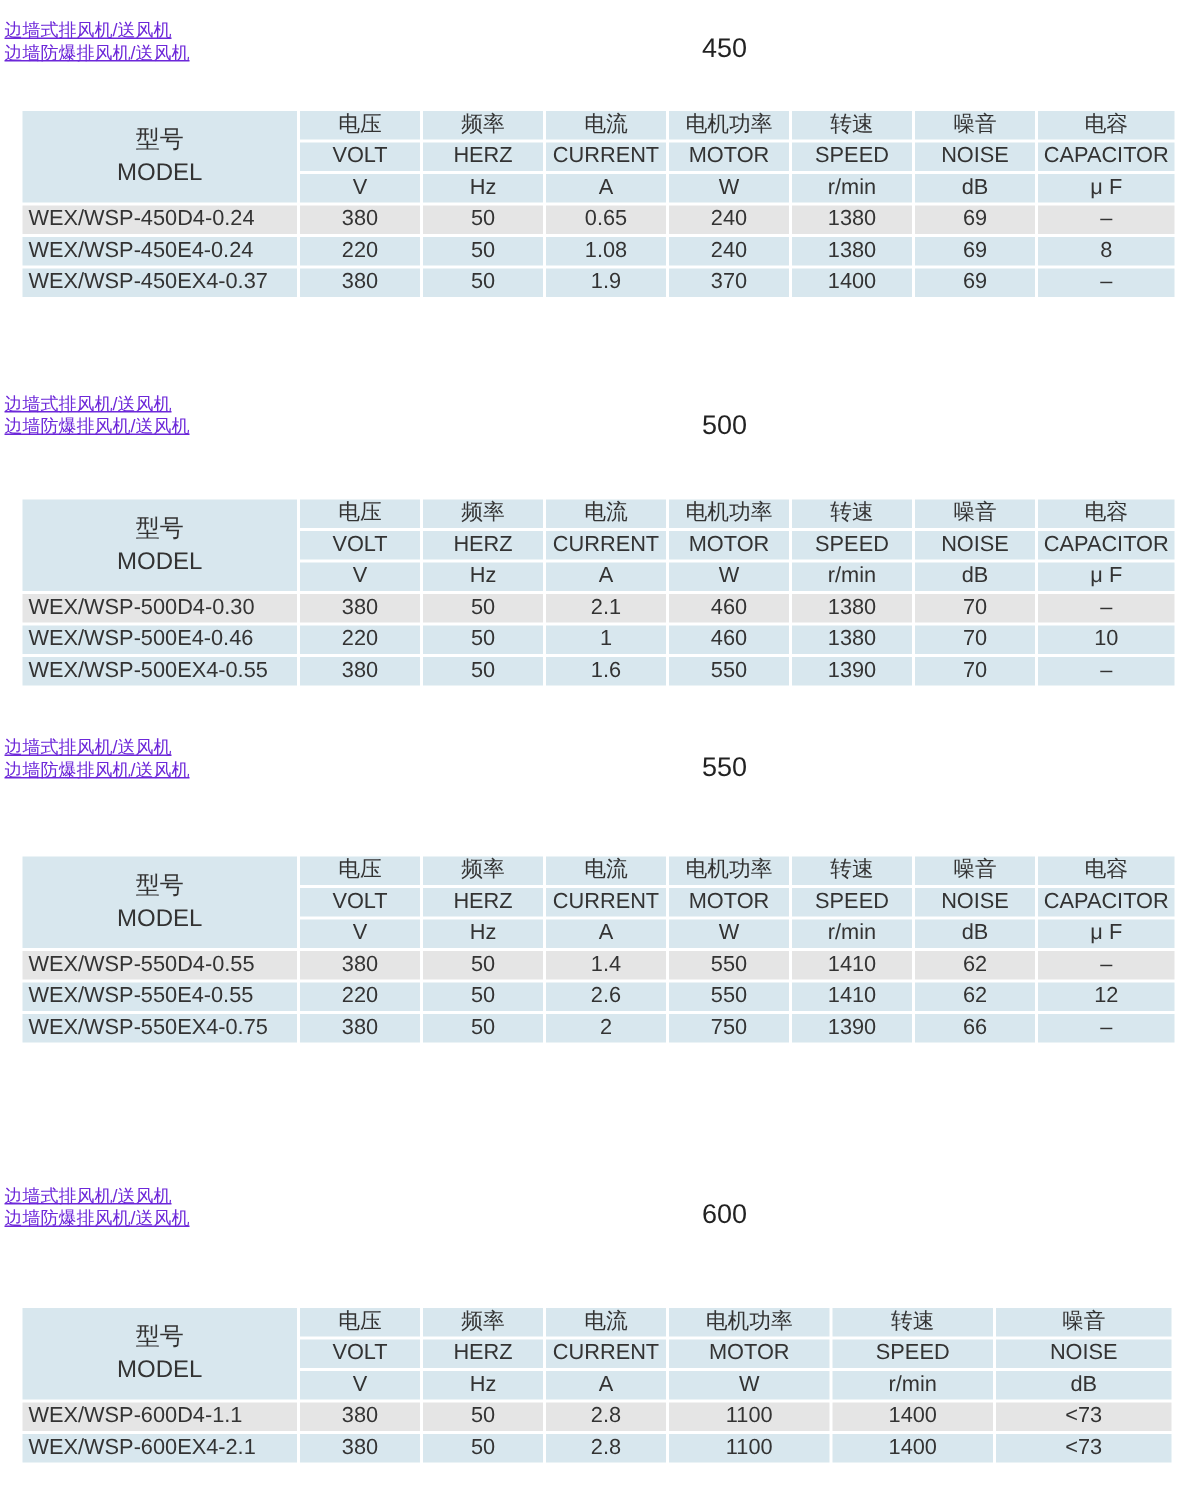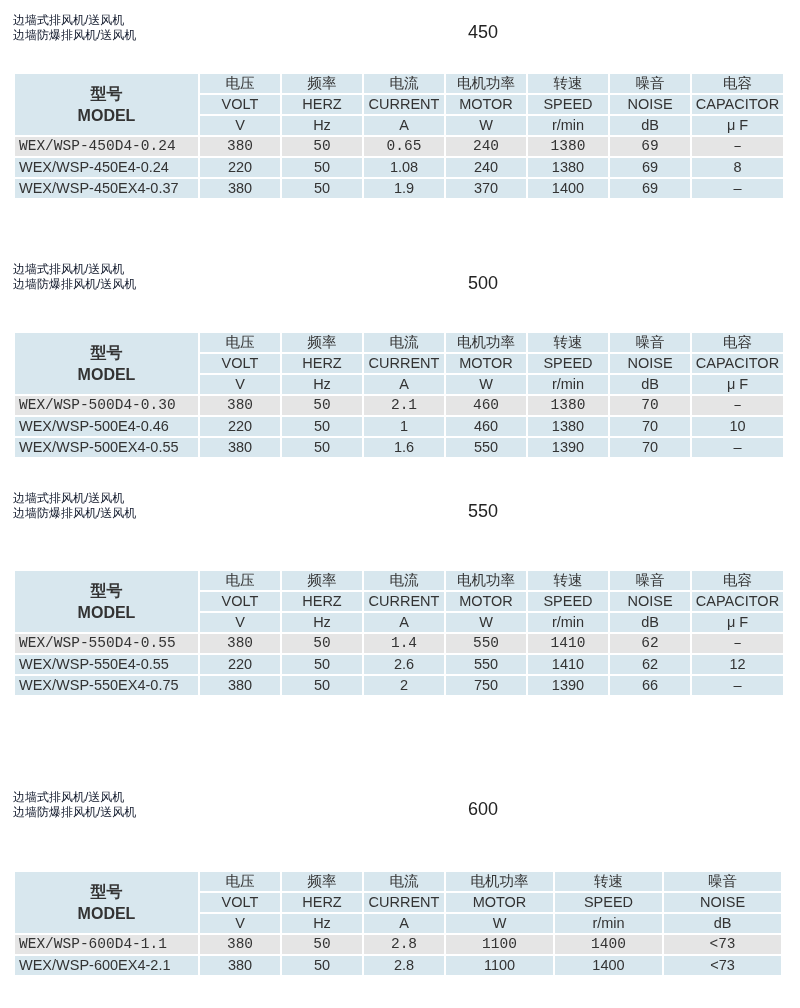--- a/index.html
+++ b/index.html
@@ -1,23 +1,23 @@
 <!DOCTYPE html>
 <html><head>
 <meta charset="utf-8">
 <style>
   html, body { margin:0; padding:0; background:#ffffff; }
   body { width:800px; height:1008px; position:relative; font-family:"Liberation Sans", "DejaVu Sans", sans-serif; color:#333; overflow:hidden; }
   .section { position:absolute; left:0; width:800px; }
-  .cat { position:absolute; left:13px; font-size:12px; line-height:15px; color:#0f172a; }
+  .cat { position:absolute; left:3px; font-size:12px; line-height:15px; color:#6d28d9;text-decoration:underline; }
   .size { position:absolute; left:0; width:966px; text-align:center; font-size:18px; color:#222; }
   table { position:absolute; left:13px; border-collapse:separate; border-spacing:2px; table-layout:fixed; }
   td { background:#d8e7ee; text-align:center; font-size:14.5px; color:#333; padding:0; height:19px; line-height:19px; white-space:nowrap; overflow:hidden; }
-  td.model-head { font-size:16px; line-height:22px;font-weight:bold; }
-  tr.gray td { background:#e5e5e5;font-family:Liberation Mono, monospace; }
+  td.model-head { font-size:16px; line-height:22px; }
+  tr.gray td { background:#e5e5e5; }
   td.model { text-align:left; padding-left:4px; }
 </style>
 </head>
 <body>
 
 <div class="section" style="top:0;">
   <div class="cat" style="top:13px;">
     <div>边墙式排风机/送风机</div>
     <div>边墙防爆排风机/送风机</div>
   </div>

